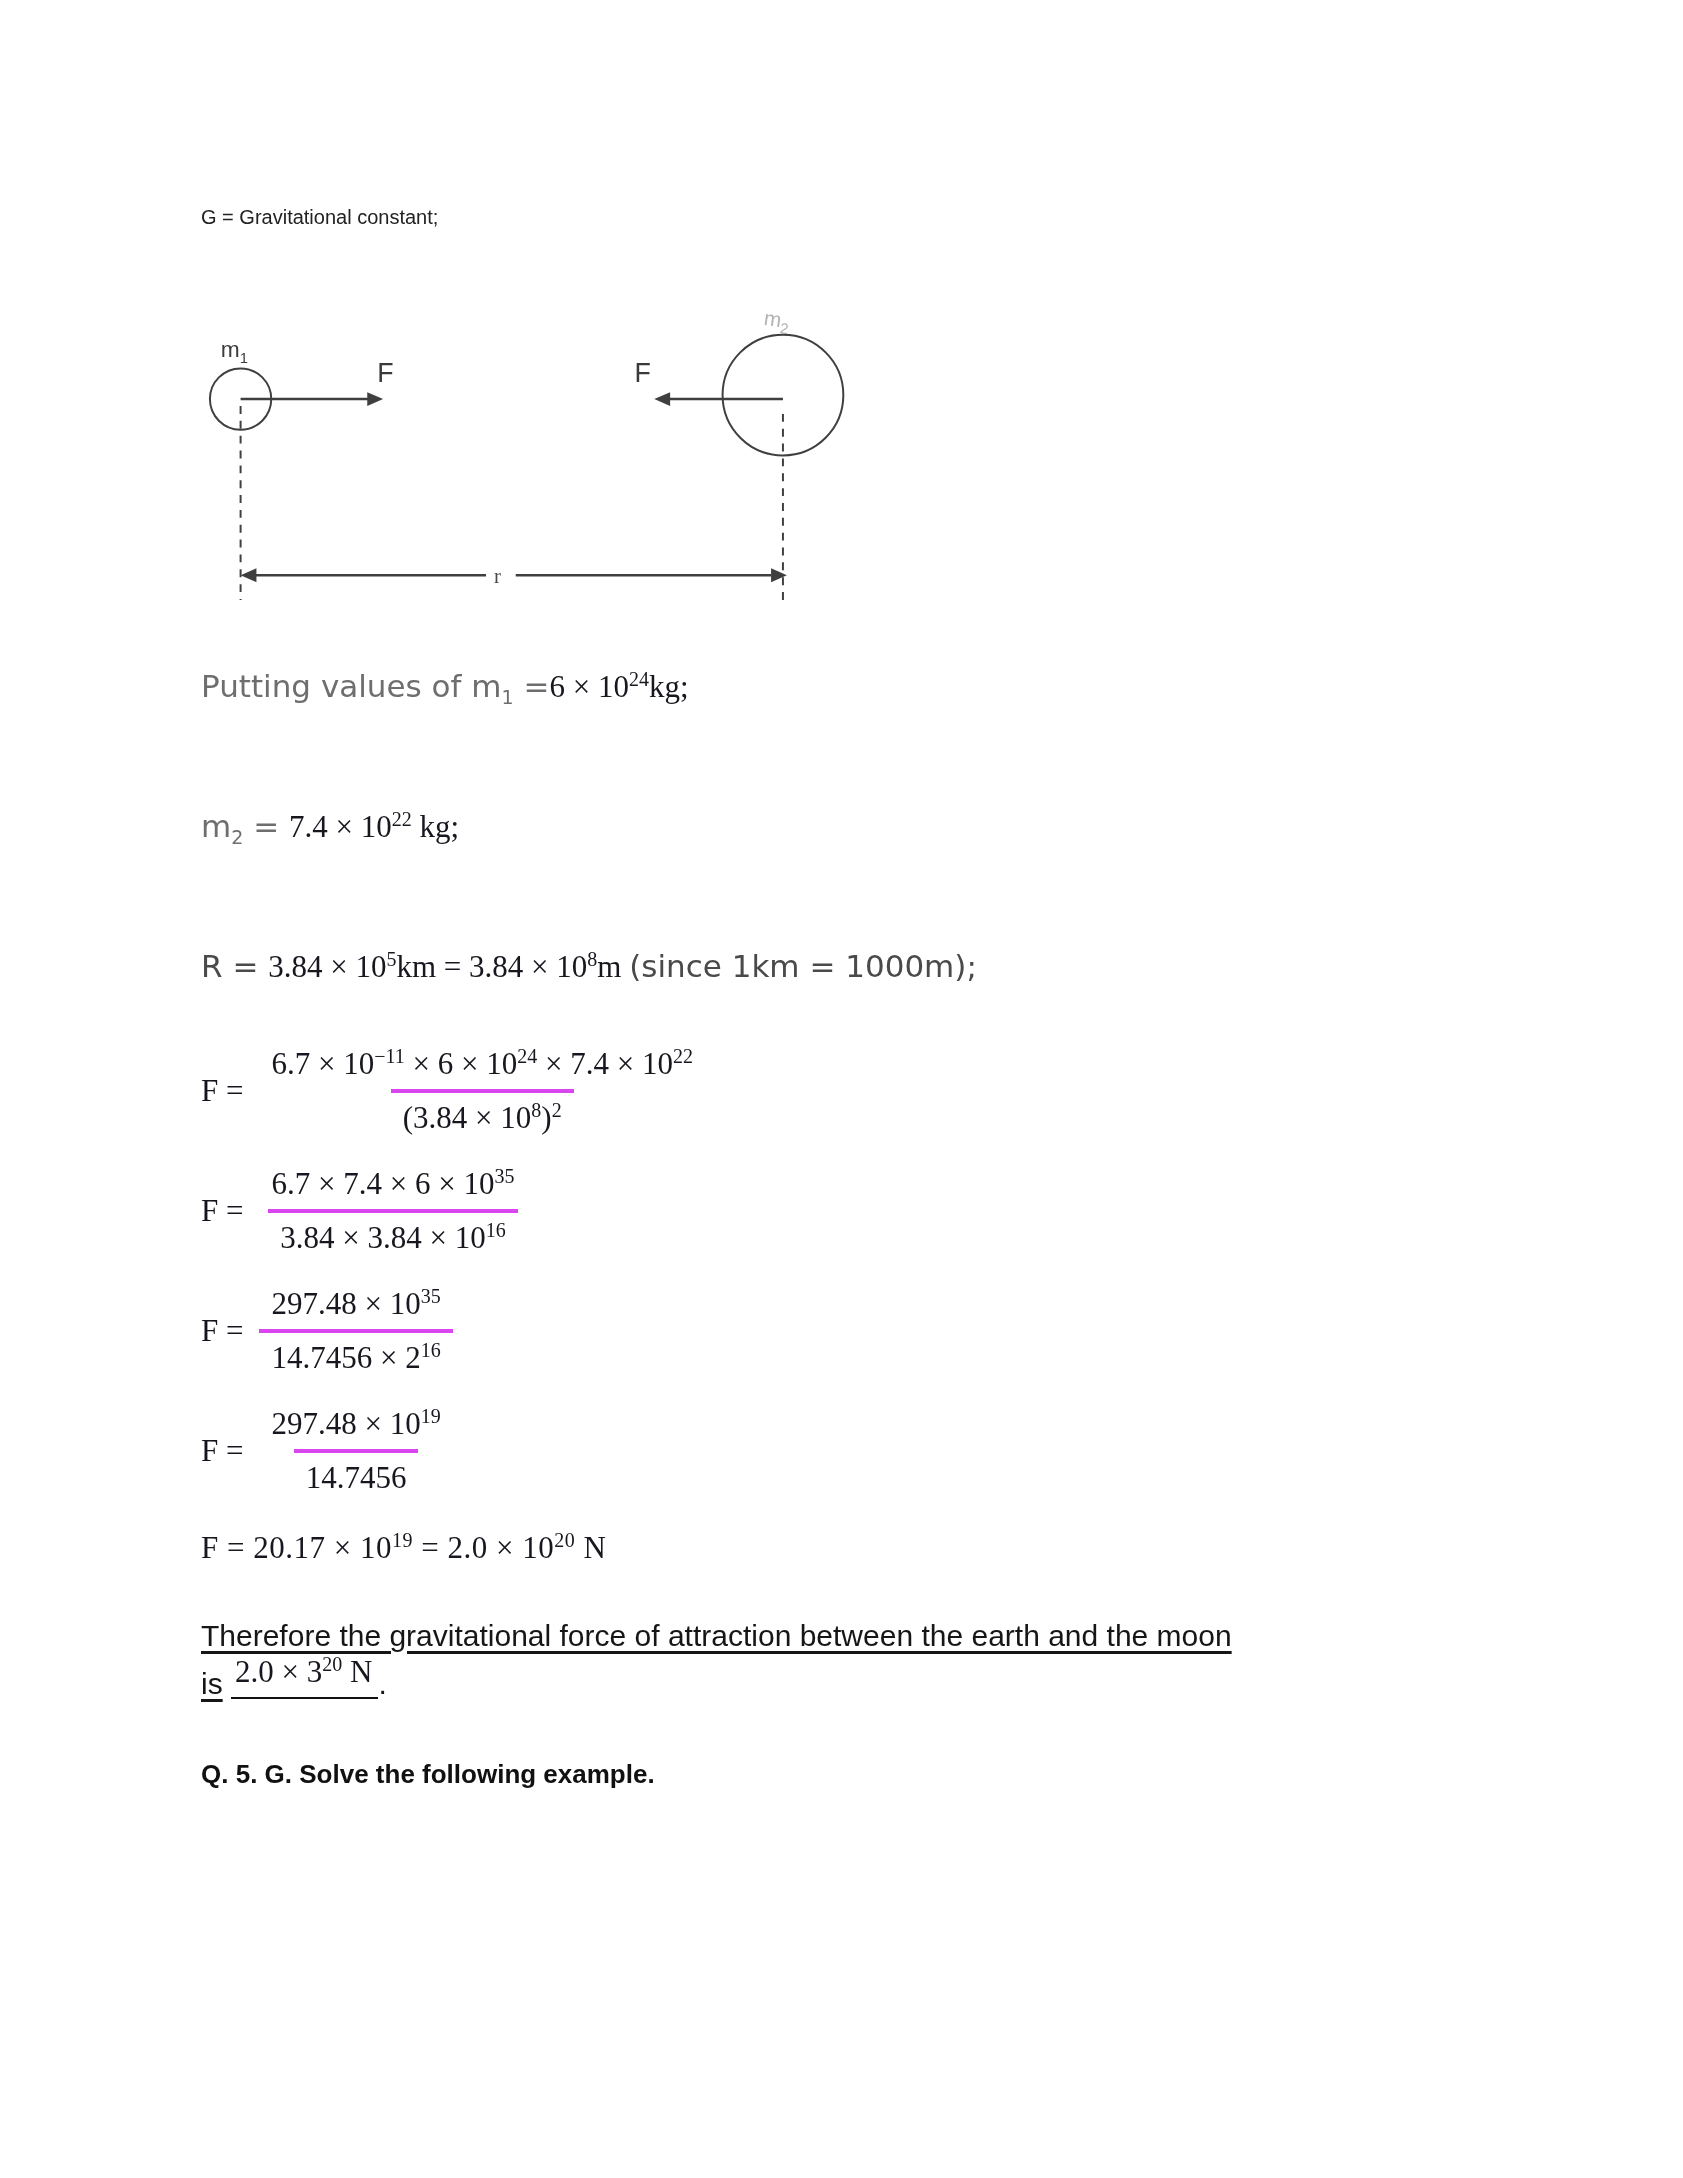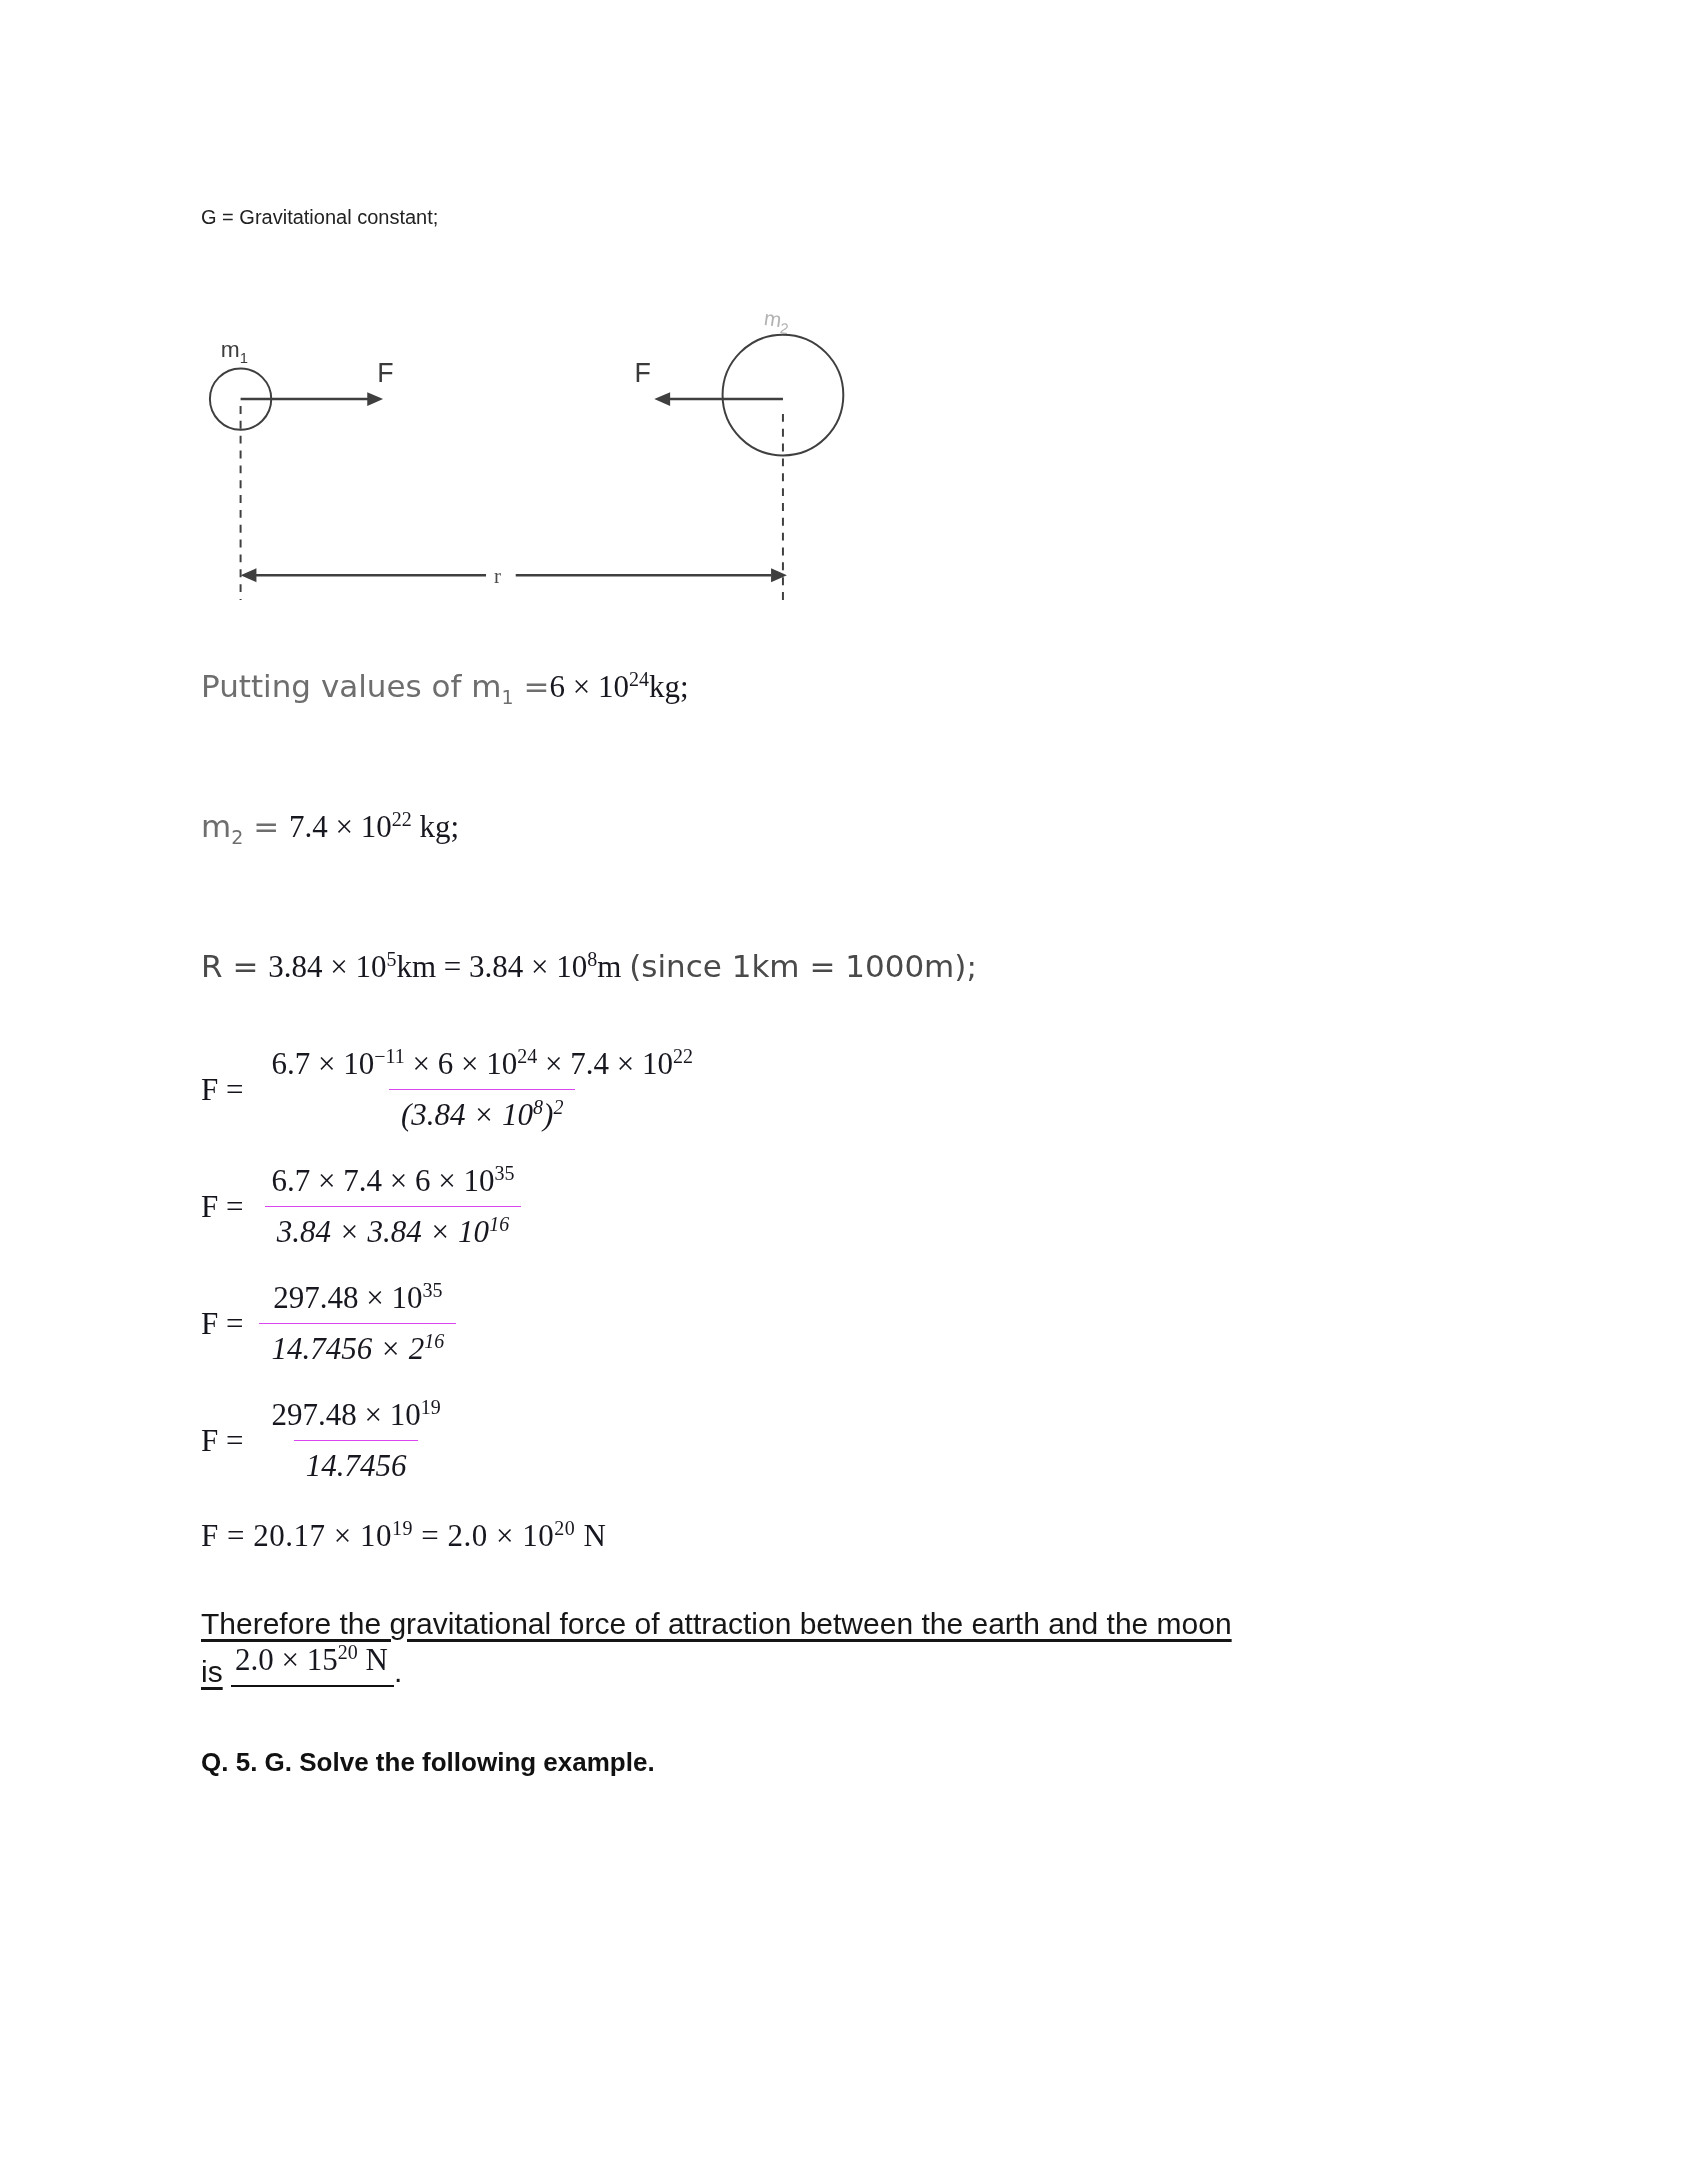--- a/index.html
+++ b/index.html
@@ -27,21 +27,21 @@
 
   
   .eq-frac{
     display:flex;align-items:center;
     font-family:"Liberation Serif",serif;font-size:31px;color:#14141c;
     margin-top:30px;
   }
   .eq-frac .lhs{margin-right:16px;font-family:"Liberation Serif",serif;}
   .frac{display:inline-flex;flex-direction:column;align-items:center;text-align:center;}
   .frac .num{padding:0 12px 7px 12px;white-space:nowrap;}
-  .frac .den{border-top:1px solid #d946ef;padding:7px 12px 0 12px;white-space:nowrap;font-style:italic;}
+  .frac .den{border-top:4px solid #d946ef;padding:7px 12px 0 12px;white-space:nowrap;}
 
   .m-top-intro{margin-top:46px;}
   .figure-wrap{margin-top:59px;}
   .m-putting{margin-top:48px;}
   .m-m2{margin-top:95px;}
   .m-r{margin-top:95px;}
   .m-frac1{margin-top:57px;}
   .m-result{margin-top:30px;letter-spacing:0.5px;}
 
   .conclusion{margin-top:44px;font-size:30px;line-height:44px;color:#161616;}
@@ -141,21 +141,21 @@
         <span class="den"><span class="seg-math">14.7456</span></span>
       </span>
     </div>
 
     <div class="eq-line m-result"><span class="seg-math">F = 20.17  × 10</span><sup class="seg-sup">19</sup><span class="seg-math"> = 2.0  × 10</span><sup class="seg-sup">20</sup><span class="seg-math"> N</span></div>
 
     <div class="conclusion">
       <div><span class="u">Therefore the gravitational force of attraction between the earth and the moon</span></div>
       <div class="concl-line2">
         <span class="u">is</span>
-        <span class="raised-math"><span class="seg-math">2.0  × 15</span><sup class="seg-sup">20</sup><span class="seg-math"> N</span></span><span>.</span>
+        <span class="raised-math"><span class="seg-math">2.0  × 3</span><sup class="seg-sup">20</sup><span class="seg-math"> N</span></span><span>.</span>
       </div>
     </div>
 
     <div class="t-sans t-bold q-heading">Q. 5. G. Solve the following example.</div>
 
   </div>
 </div>
 
 
 </body></html>

